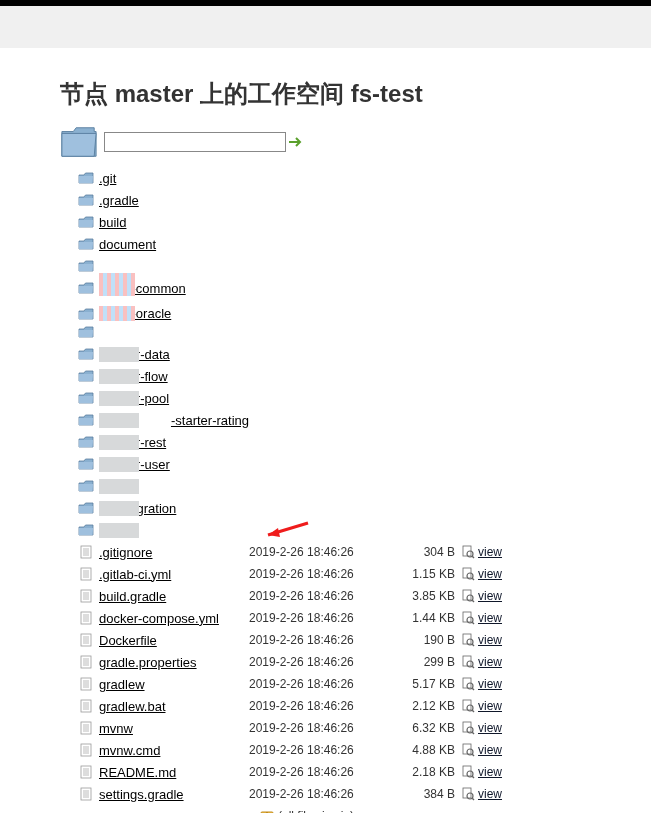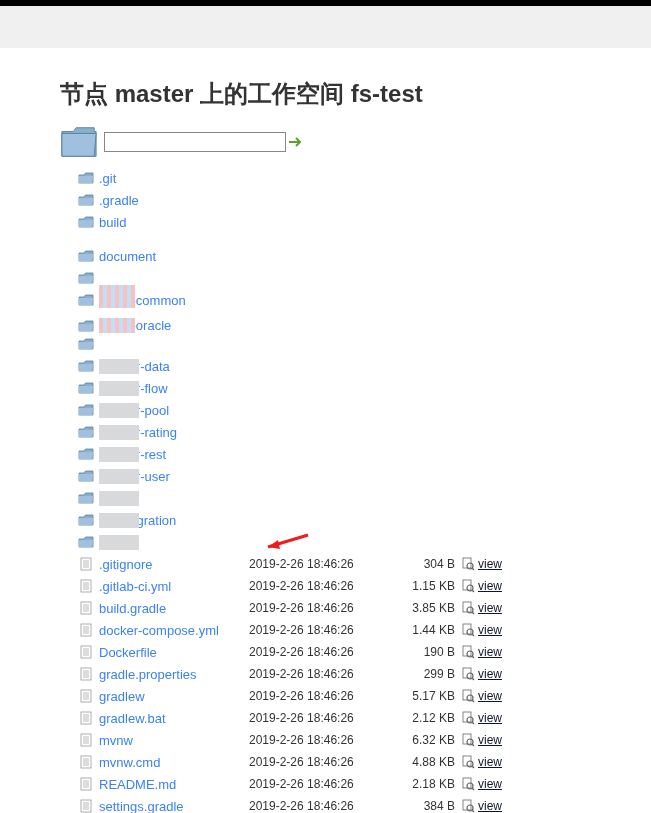--- a/index.html
+++ b/index.html
@@ -8,21 +8,21 @@
   .page{background:#fff;margin:0;padding:30px 0 30px 60px;min-height:740px;position:relative;}
   h1{font-size:24px;font-weight:bold;margin:0 0 15px 0;color:#333;}
   .pathbar{display:flex;align-items:center;margin-bottom:8px;}
   .bigfolder{width:38px;height:34px;position:relative;margin-right:6px;}
   .bigfolder svg{width:38px;height:34px;}
   .pathbox{width:180px;height:18px;border:1px solid #888;display:inline-block;background:#fff;}
   .goarrow{width:16px;height:16px;margin-left:2px;display:flex;align-items:center;}
   .listing{margin-left:18px;}
   .row{display:flex;align-items:center;height:22px;}
   .icon{width:16px;height:14px;margin-right:5px;flex:none;position:relative;}
-  .name{color:#3b82f6;width:150px;overflow:hidden;white-space:nowrap;}
+  .name{color:#000000;text-decoration:underline;width:150px;overflow:hidden;white-space:nowrap;}
   .date{width:140px;color:#333;font-size:12px;text-align:left;}
   .size{width:66px;text-align:right;color:#333;font-size:12px;padding-right:3px;}
   .viewicon{width:14px;height:14px;margin:0 3px;flex:none;}
   .view{color:#0f172a;text-decoration:underline;font-size:12px;}
   .blur{position:absolute;left:0;top:0;height:100%;background:#d7d9da;}
   .pix{position:absolute;left:0;top:0;height:100%;background:linear-gradient(90deg,#f9c0c0 0%,#f9c0c0 50%,#c0e0f9 50%,#c0e0f9 100%);background-size:8px 8px;}
   .redarrow{position:absolute;left:176px;top:0;width:56px;height:22px;pointer-events:none;}
   .allfiles{margin-top:4px;margin-left:200px;color:#333;font-size:12px;display:flex;align-items:center;gap:4px;}
 </style>
 </head>
@@ -65,21 +65,21 @@
           </svg></span>
         <a class="name">.gradle</a>
       </div>
       <div class="row" style="position: relative;">
         <span class="icon"><svg viewBox="0 0 16 14">
             <path d="M1 4 L6 4 L7.5 2 L15 2 L15 12 L1 12 Z" fill="#8ab0d0" stroke="#5a7fa0" stroke-width="0.8"></path>
             <path d="M1 5 L15 5 L14.5 12 L1 12 Z" fill="#9fc0de"></path>
           </svg></span>
         <a class="name">build</a>
       </div>
-      <div class="row" style="position: relative; margin-top: 12px;">
+      <div class="row" style="position: relative;">
         <span class="icon"><svg viewBox="0 0 16 14">
             <path d="M1 4 L6 4 L7.5 2 L15 2 L15 12 L1 12 Z" fill="#8ab0d0" stroke="#5a7fa0" stroke-width="0.8"></path>
             <path d="M1 5 L15 5 L14.5 12 L1 12 Z" fill="#9fc0de"></path>
           </svg></span>
         <a class="name">document</a>
       </div>
       <div class="row" style="position: relative;">
         <span class="icon"><svg viewBox="0 0 16 14">
             <path d="M1 4 L6 4 L7.5 2 L15 2 L15 12 L1 12 Z" fill="#8ab0d0" stroke="#5a7fa0" stroke-width="0.8"></path>
             <path d="M1 5 L15 5 L14.5 12 L1 12 Z" fill="#9fc0de"></path>
@@ -120,21 +120,21 @@
           </svg></span>
         <a class="name" style="position:relative;display:inline-block;"><span>          </span>-starter-flow<span class="blur" style="width:40px"></span></a>
       </div>
       <div class="row" style="position: relative;">
         <span class="icon"><svg viewBox="0 0 16 14">
             <path d="M1 4 L6 4 L7.5 2 L15 2 L15 12 L1 12 Z" fill="#8ab0d0" stroke="#5a7fa0" stroke-width="0.8"></path>
             <path d="M1 5 L15 5 L14.5 12 L1 12 Z" fill="#9fc0de"></path>
           </svg></span>
         <a class="name" style="position:relative;display:inline-block;"><span>          </span>-starter-pool<span class="blur" style="width:40px"></span></a>
       </div>
-      <div class="row" style="position: relative;">
+      <div class="row" style="position: relative; text-align: right;">
         <span class="icon"><svg viewBox="0 0 16 14">
             <path d="M1 4 L6 4 L7.5 2 L15 2 L15 12 L1 12 Z" fill="#8ab0d0" stroke="#5a7fa0" stroke-width="0.8"></path>
             <path d="M1 5 L15 5 L14.5 12 L1 12 Z" fill="#9fc0de"></path>
           </svg></span>
         <a class="name" style="position:relative;display:inline-block;"><span>          </span>-starter-rating<span class="blur" style="width:40px"></span></a>
       </div>
       <div class="row" style="position: relative;">
         <span class="icon"><svg viewBox="0 0 16 14">
             <path d="M1 4 L6 4 L7.5 2 L15 2 L15 12 L1 12 Z" fill="#8ab0d0" stroke="#5a7fa0" stroke-width="0.8"></path>
             <path d="M1 5 L15 5 L14.5 12 L1 12 Z" fill="#9fc0de"></path>

